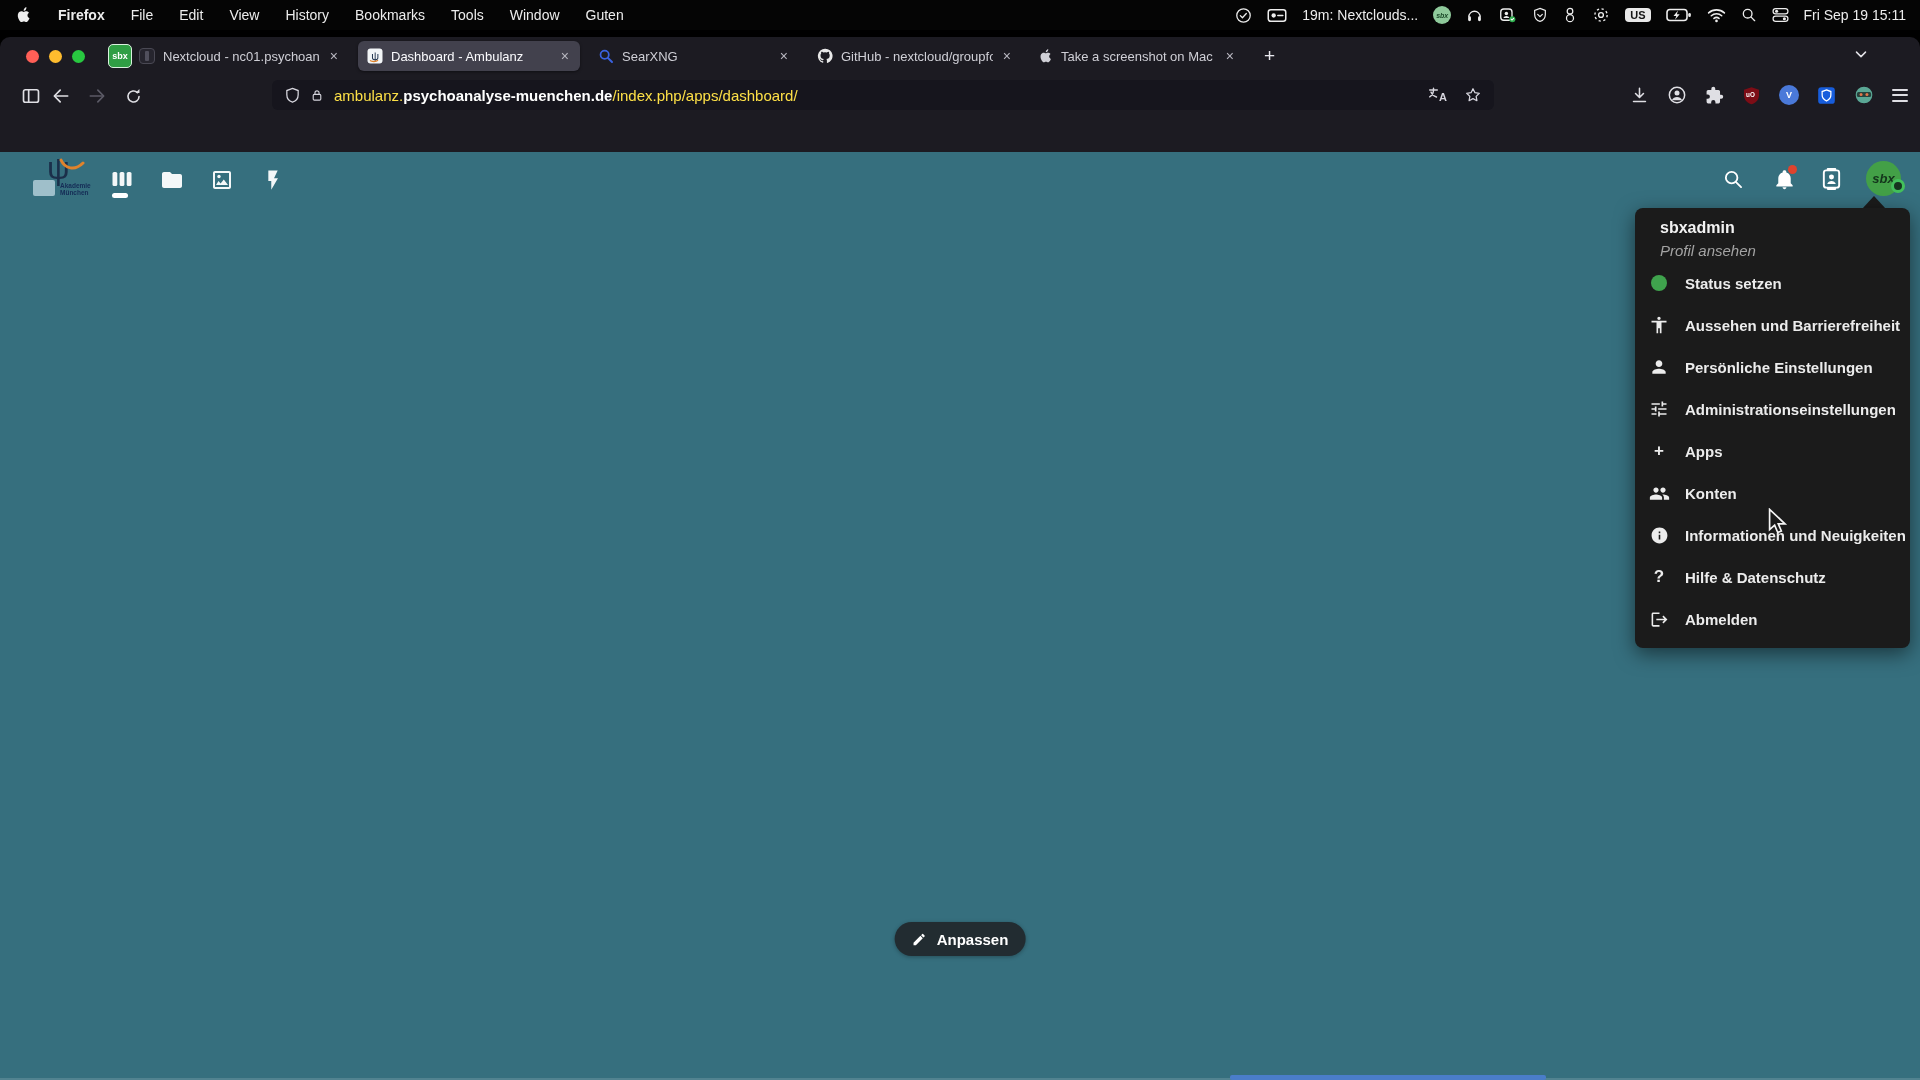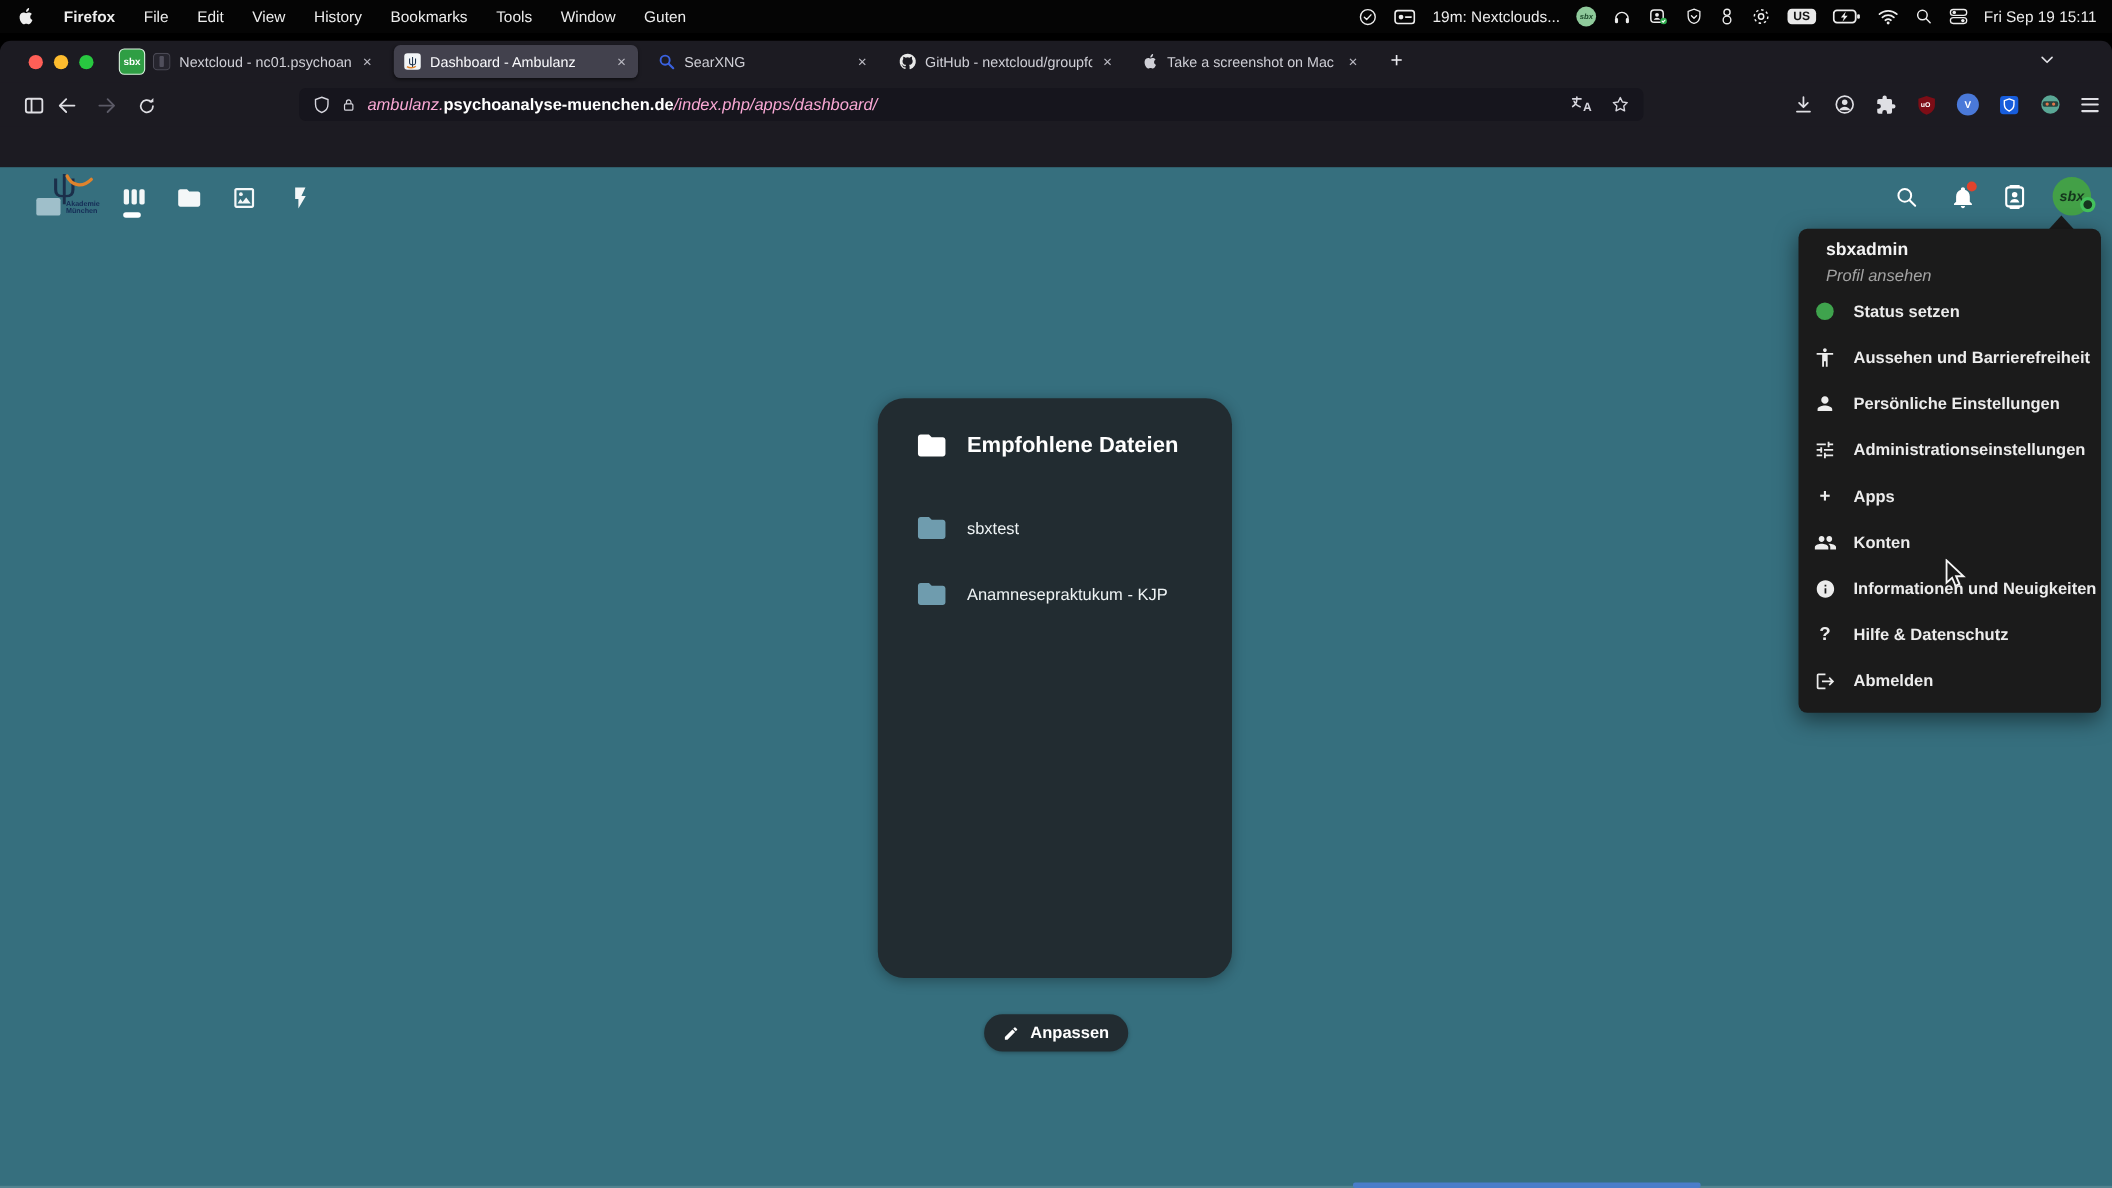--- a/index.html
+++ b/index.html
@@ -24,21 +24,21 @@
   .tab.active{background:#42414d;color:#fbfbfe;box-shadow:0 1px 3px rgba(0,0,0,.45);}
   .tab-title{flex:1;white-space:nowrap;overflow:hidden;margin:0 8px;}
   .tab-close{font-size:14px;color:#b9b8c1;padding:0 2px;}
   .container-badge{width:22px;height:22px;border-radius:5px;background:#2f9e44;border:1px solid #d9f2de;color:#fff;font-size:9px;font-weight:700;display:flex;align-items:center;justify-content:center;margin-right:7px;}
   .newtab{font-size:19px;color:#e8e8ee;padding:0 10px;}
   .alltabs{position:absolute;right:50px;top:8px;}
   
   .toolbar{position:relative;height:40px;background:#1c1b22;}
   .tb-icon{position:absolute;top:8px;width:26px;height:26px;display:flex;align-items:center;justify-content:center;}
   .urlbar{position:absolute;left:272px;top:5px;width:1222px;height:30px;background:#16151d;border-radius:6px;display:flex;align-items:center;padding:0 12px;box-sizing:border-box;font-size:15px;}
-  .url-dim{color:#f9a8d4;white-space:pre;font-style:italic;}
+  .url-dim{color:#fde047;white-space:pre;}
   .url-strong{color:#ffffff;font-weight:700;white-space:pre;}
   .url-spacer{flex:1;}
   .tb-right{position:absolute;right:12px;top:0;height:40px;display:flex;align-items:center;gap:18px;}
   .ext-badge{width:20px;height:20px;display:flex;align-items:center;justify-content:center;border-radius:4px;color:#fff;font-size:9px;font-weight:700;}
   .burger{display:flex;flex-direction:column;gap:3.5px;}
   .burger span{display:block;width:16px;height:2px;background:#dfdfe4;border-radius:1px;}
   
   .content{position:absolute;top:115px;left:0;width:1920px;height:928px;background:#366f7e;overflow:hidden;}
   .nc-appicon{position:absolute;top:16px;width:24px;height:24px;display:flex;align-items:center;justify-content:center;opacity:.95;}
   .nc-active-pill{position:absolute;width:16px;height:5px;border-radius:2.5px;background:#fff;top:41px;}
@@ -414,40 +414,20 @@
             <rect x="7" y="21.2" width="10" height="2.2" rx="1.1" fill="#fff"></rect>
             <circle cx="12" cy="10" r="2.6" fill="#fff"></circle>
             <path d="M7.5 17.3c.7-2.2 2.4-3.3 4.5-3.3s3.8 1.1 4.5 3.3z" fill="#fff"></path>
           </svg>
       </div>
 
       <div class="avatar">sbx</div>
       <div class="avatar-status"></div>
 
 
-      <div class="widget">
-        <div class="w-head">
-          <svg width="30" height="30" viewBox="0 0 24 24" fill="#fff">
-              <path d="M10 4H4c-1.1 0-2 .9-2 2v12c0 1.1.9 2 2 2h16c1.1 0 2-.9 2-2V8c0-1.1-.9-2-2-2h-8l-2-2z"></path>
-            </svg>
-          <span>Empfohlene Dateien</span>
-        </div>
-        <div class="w-item" style="top:103px">
-          <svg width="30" height="30" viewBox="0 0 24 24" fill="#6f9cae">
-              <path d="M10 4H4c-1.1 0-2 .9-2 2v12c0 1.1.9 2 2 2h16c1.1 0 2-.9 2-2V8c0-1.1-.9-2-2-2h-8l-2-2z"></path>
-            </svg>
-          <span>sbxtest</span>
-        </div>
-        <div class="w-item" style="top:163px">
-          <svg width="30" height="30" viewBox="0 0 24 24" fill="#6f9cae">
-              <path d="M10 4H4c-1.1 0-2 .9-2 2v12c0 1.1.9 2 2 2h16c1.1 0 2-.9 2-2V8c0-1.1-.9-2-2-2h-8l-2-2z"></path>
-            </svg>
-          <span>Anamnesepraktukum - KJP</span>
-        </div>
-      </div>
 
       <div class="customize">
         <svg width="15" height="15" viewBox="0 0 24 24" fill="#fff">
             <path d="M3 17.25V21h3.75L17.8 9.94l-3.75-3.75L3 17.25zM20.7 7.04c.39-.39.39-1.02 0-1.41l-2.34-2.34a1 1 0 00-1.41 0l-1.83 1.83 3.75 3.75 1.83-1.83z"></path>
           </svg>
         <span>Anpassen</span>
       </div>
 
       <div class="menu-caret"></div>
       <div class="usermenu">

